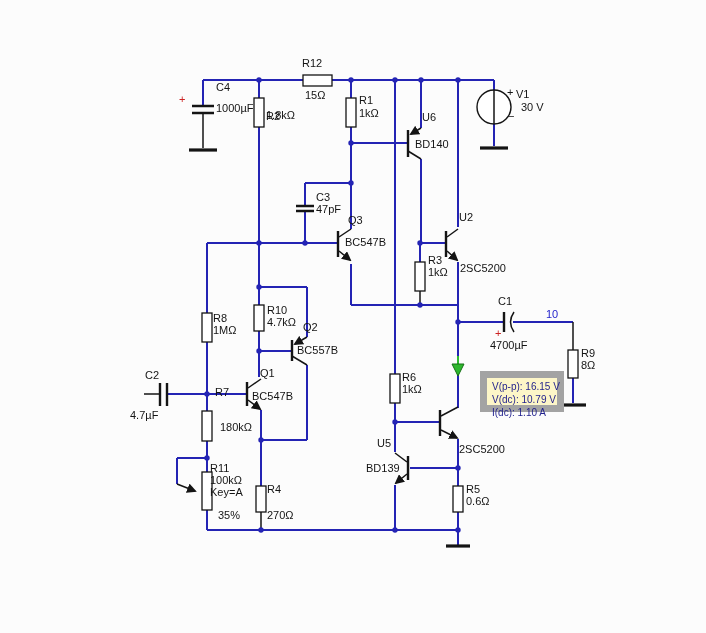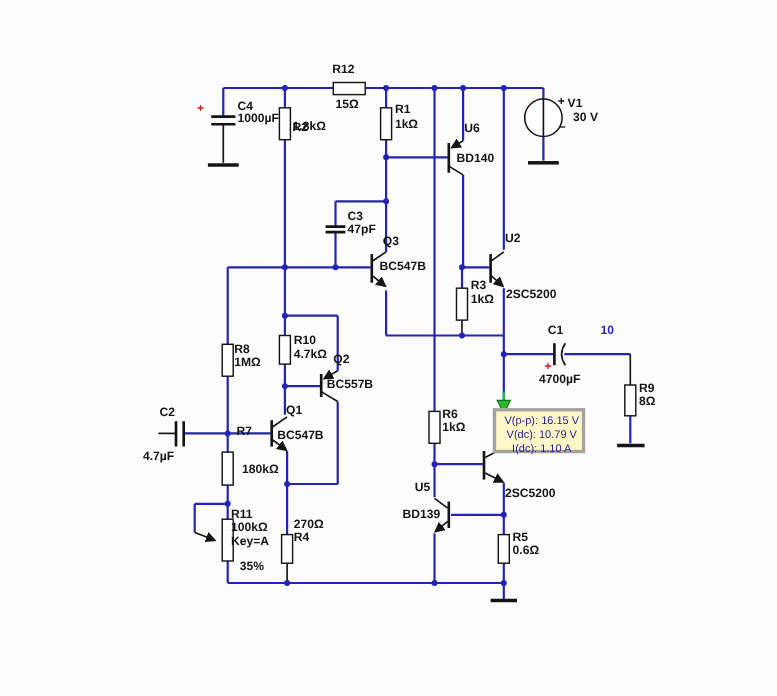--- a/index.html
+++ b/index.html
@@ -7,26 +7,26 @@
           font-family:"Liberation Sans",sans-serif;}
   svg{position:absolute;left:0;top:0;}
   .w{stroke:#2424b4;stroke-width:2;fill:none;}
   .k{stroke:#141414;stroke-width:1.5;fill:none;}
   .g{stroke:#141414;stroke-width:3.2;fill:none;}
   .box{fill:#ffffff;stroke:#141414;stroke-width:1.3;}
   .bar{stroke:#141414;stroke-width:2.4;fill:none;}
   .sym{stroke:#141414;stroke-width:1.5;fill:none;}
   .plate{stroke:#141414;stroke-width:2.4;fill:none;}
   .dot{fill:#2424b4;stroke:none;}
-  .lbl{position:absolute;font-weight:bold;font-size:11px;line-height:12px;color:#141414;white-space:nowrap;}
+  .lbl{position:absolute;font-weight:normal;font-size:11px;line-height:12px;color:#141414;white-space:nowrap;}
   .red{color:#cc2222;}
   .net{color:#2424cc;}
-  .probe-box{position:absolute;left:448px;top:371px;width:84px;height:41px;
-             background:#fdf6c8;border:3px solid #a3a3a3;box-sizing:border-box;
-             padding:2px 0 0 5px;text-align:center;}
+  .probe-box{position:absolute;left:480px;top:371px;width:84px;height:41px;
+             background:#fdf6c8;border:7px solid #a3a3a3;box-sizing:border-box;
+             padding:2px 0 0 5px;}
   .probe-box div{font-size:10px;line-height:13px;font-weight:normal;color:#1f1f8c;white-space:nowrap;}
 </style>
 </head>
 <body>
 
 <div class="canvas">
 <svg width="706" height="633" viewBox="0 0 706 633">
   <defs>
     <marker id="arr" viewBox="0 0 10 10" refX="8" refY="5" markerWidth="6.5" markerHeight="6.5" orient="auto">
       <path d="M0,0 L10,5 L0,10 z" fill="#141414"></path>
@@ -212,21 +212,21 @@
     <circle class="dot" cx="261" cy="440" r="2.7"></circle>
         <circle class="dot" cx="207" cy="458" r="2.7"></circle>
     <circle class="dot" cx="458" cy="468" r="2.7"></circle>
         <circle class="dot" cx="261" cy="530" r="2.7"></circle>
     <circle class="dot" cx="395" cy="530" r="2.7"></circle>
         <circle class="dot" cx="458" cy="530" r="2.7"></circle>
   </g>
 </svg>
 
 <div class="lbl red" style="left:179px;top:93px">+</div>
-<div class="lbl" style="left:216px;top:91px">C4</div>
+<div class="lbl" style="left:216px;top:81px">C4</div>
 <div class="lbl" style="left:216px;top:102px">1000µF</div>
 
 <div class="lbl" style="left:266px;top:110px">R2</div>
 <div class="lbl" style="left:266px;top:109px">1.8kΩ</div>
 
 <div class="lbl" style="left:302px;top:57px">R12</div>
 <div class="lbl" style="left:305px;top:89px">15Ω</div>
 
 <div class="lbl" style="left:359px;top:94px">R1</div>
 <div class="lbl" style="left:359px;top:107px">1kΩ</div>
@@ -268,40 +268,40 @@
 
 <div class="lbl" style="left:215px;top:386px">R7</div>
 <div class="lbl" style="left:220px;top:421px">180kΩ</div>
 
 <div class="lbl" style="left:210px;top:462px">R11</div>
 <div class="lbl" style="left:210px;top:474px">100kΩ</div>
 <div class="lbl" style="left:210px;top:486px">Key=A</div>
 <div class="lbl" style="left:218px;top:509px">35%</div>
 
 <div class="lbl" style="left:267px;top:483px">R4</div>
-<div class="lbl" style="left:267px;top:471px">270Ω</div>
+<div class="lbl" style="left:267px;top:509px">270Ω</div>
 
 <div class="lbl" style="left:402px;top:371px">R6</div>
 <div class="lbl" style="left:402px;top:383px">1kΩ</div>
 
 <div class="lbl" style="left:377px;top:437px">U5</div>
 <div class="lbl" style="left:366px;top:462px">BD139</div>
 
 <div class="lbl" style="left:459px;top:443px">2SC5200</div>
 
 <div class="lbl" style="left:466px;top:483px">R5</div>
 <div class="lbl" style="left:466px;top:495px">0.6Ω</div>
 
 <div class="lbl" style="left:498px;top:295px">C1</div>
 <div class="lbl red" style="left:495px;top:327px">+</div>
 <div class="lbl" style="left:490px;top:339px">4700µF</div>
 
 <div class="lbl" style="left:581px;top:347px">R9</div>
 <div class="lbl" style="left:581px;top:359px">8Ω</div>
 
-<div class="lbl net" style="left:546px;top:295px">10</div>
+<div class="lbl net" style="left:546px;top:308px">10</div>
 
 <div class="probe-box">
   <div>V(p-p): 16.15 V</div>
   <div>V(dc): 10.79 V</div>
   <div>I(dc): 1.10 A</div>
 </div>
 </div>
 
 </body></html>

